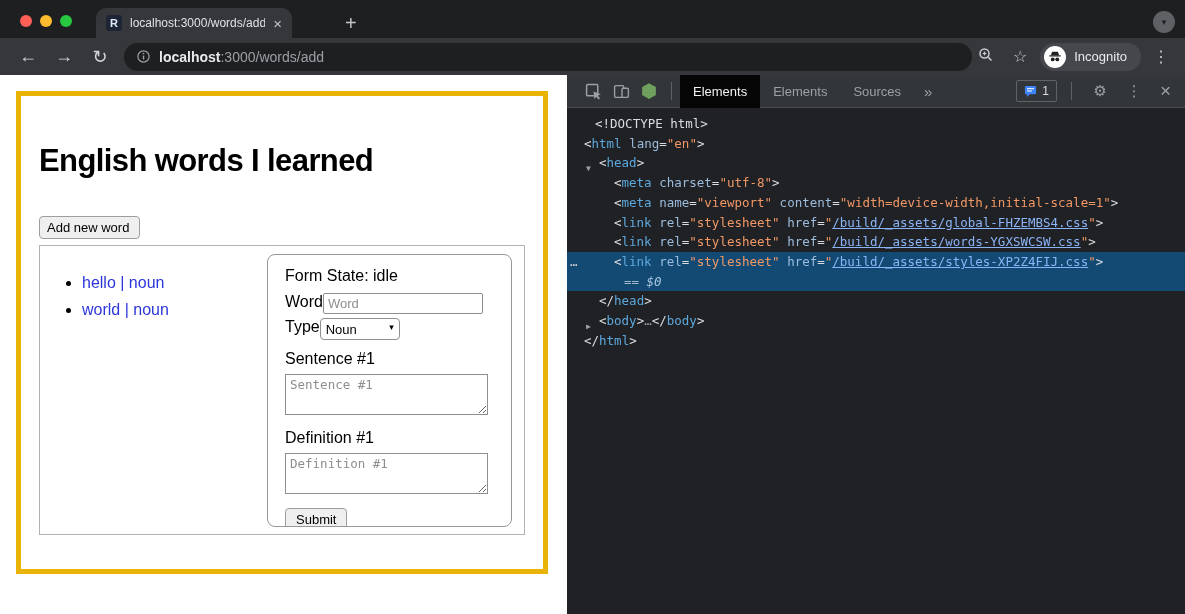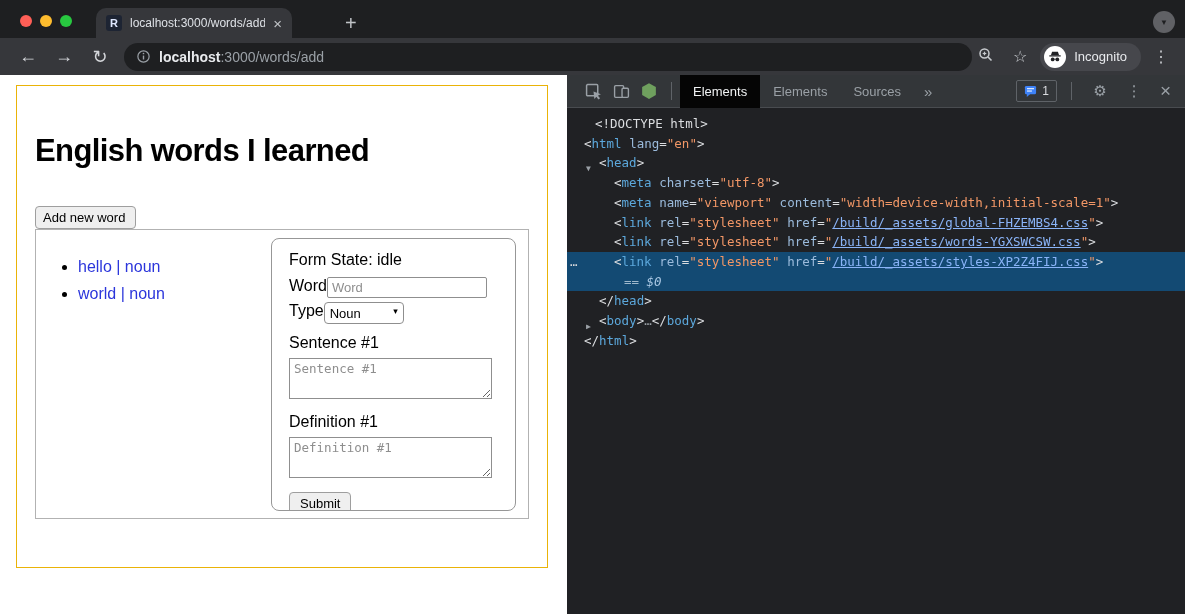--- a/index.html
+++ b/index.html
@@ -35,28 +35,28 @@
   .incog-circ { width:22px; height:22px; border-radius:50%; background:#fff;
                 display:flex; align-items:center; justify-content:center; }
   .incog-label { color:#E8EAED; font-size:13px; }
 
   
   .main { display:flex; height:539px; }
   .page-col { width:567px; background:#fff; position:relative; }
   .devtools { width:618px; background:#202124; display:flex; flex-direction:column; }
 
   
-  .page-box { position:absolute; left:16px; top:10px; width:532px; height:483px;
-              border:1px solid #eab308; padding:0 18px; }
+  .page-box { position:absolute; left:16px; top:16px; width:532px; height:483px;
+              border:5px solid #eab308; padding:0 18px; }
   .page-box h1 { margin:47px 0 0; font-size:31px; line-height:36px; letter-spacing:-0.6px; color:#000; }
   .btn { font-size:13px; font-family:"Liberation Sans",sans-serif; color:#000;
          background:#EFEFEF; border:1px solid #9E9E9E; border-radius:4px; padding:3px 10px; }
   .add-btn { margin-top:37px;padding-left:7px; }
   .route-state { font-size:16px; margin-top:5px; color:#000; }
-  .words-container { margin-top:0; border:1px solid #B2B2B2; height:290px; position:relative; }
+  .words-container { margin-top:6px; border:1px solid #B2B2B2; height:290px; position:relative; }
   .words-list { margin:28px 0 0; padding-left:42px; font-size:16px; }
   .words-list li { margin-bottom:9px; color:#000; }
   .words-list a { color:#2B35DB; text-decoration:none; }
   .form-box { position:absolute; top:8px; right:12px; width:245px; height:273px;
               border:1px solid #979797; border-radius:8px; padding:12px 17px; overflow:hidden; }
   .form-state { font-size:16px; margin-bottom:8px; color:#000; }
   .frow { display:flex; margin-bottom:4px; font-size:16px; color:#000; }
   .frow input { width:160px; height:21px; border:1px solid #8F8F8F; border-radius:2px;
                 padding:1px 4px; font-size:13px; font-family:"Liberation Sans",sans-serif; }
   .frow input::placeholder, textarea::placeholder { color:#8E8E8E; }

